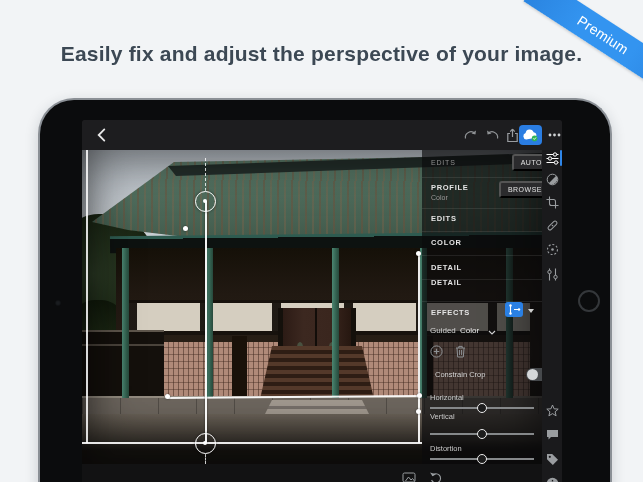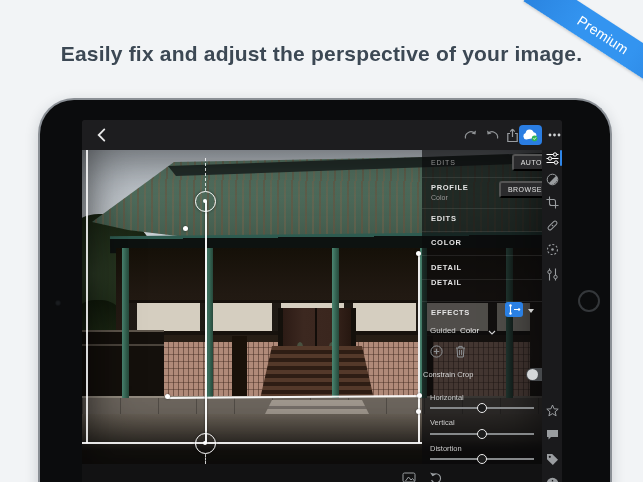--- a/index.html
+++ b/index.html
@@ -241,30 +241,30 @@
             <circle cx="6.5" cy="6.5" r="5.6" stroke="#8d9194" stroke-width="1" fill="none"></circle>
             <path d="M6.5 3.8 V9.2 M3.8 6.5 H9.2" stroke="#8d9194" stroke-width="1.1"></path>
           </svg>
         </div>
         <div class="abs" style="left:33px;top:194px;width:11px;height:13px">
           <svg width="11" height="13" viewBox="0 0 11 13">
             <path d="M1 3 H10 M3.8 3 V1.4 H7.2 V3 M2 3 L2.7 12 H8.3 L9 3 M4.4 5 V10 M6.6 5 V10" stroke="#8d9194" stroke-width="1" fill="none"></path>
           </svg>
         </div>
 
-        <div class="p-text" style="left:1px;top:220px;font-size:7.5px">Constrain Crop</div>
+        <div class="p-text" style="left:13px;top:220px;font-size:7.5px">Constrain Crop</div>
         <div class="toggle"></div>
 
         <div class="srow-label" style="top:243px">Horizontal</div>
         <div class="srow-val" style="top:243px">0</div>
         <div class="strack" style="top:257px">
           <div class="sknob"></div>
         </div>
 
-        <div class="srow-label" style="top:268px">Vertical</div>
+        <div class="srow-label" style="top:262px">Vertical</div>
         <div class="srow-val" style="top:269px">0</div>
         <div class="strack" style="top:283px">
           <div class="sknob"></div>
         </div>
 
         <div class="srow-label" style="top:294px">Distortion</div>
         <div class="srow-val" style="top:294px">0</div>
         <div class="strack" style="top:308px">
           <div class="sknob"></div>
         </div>

